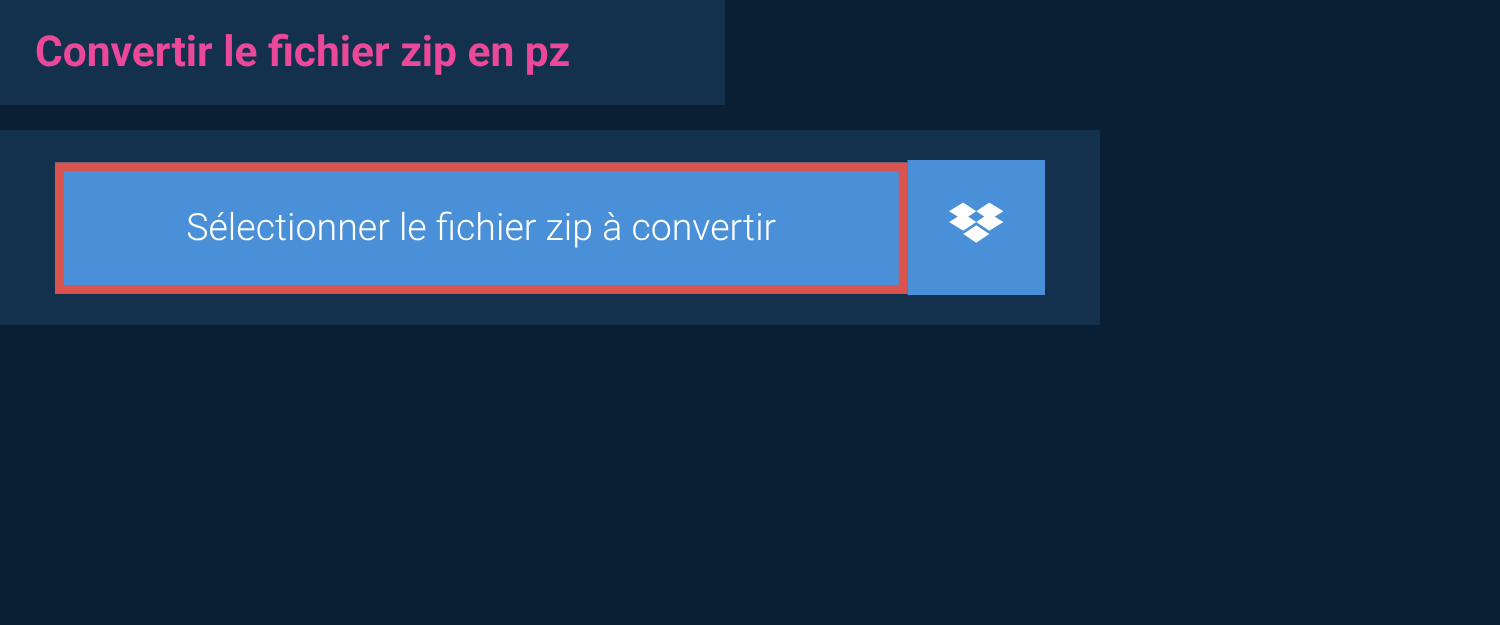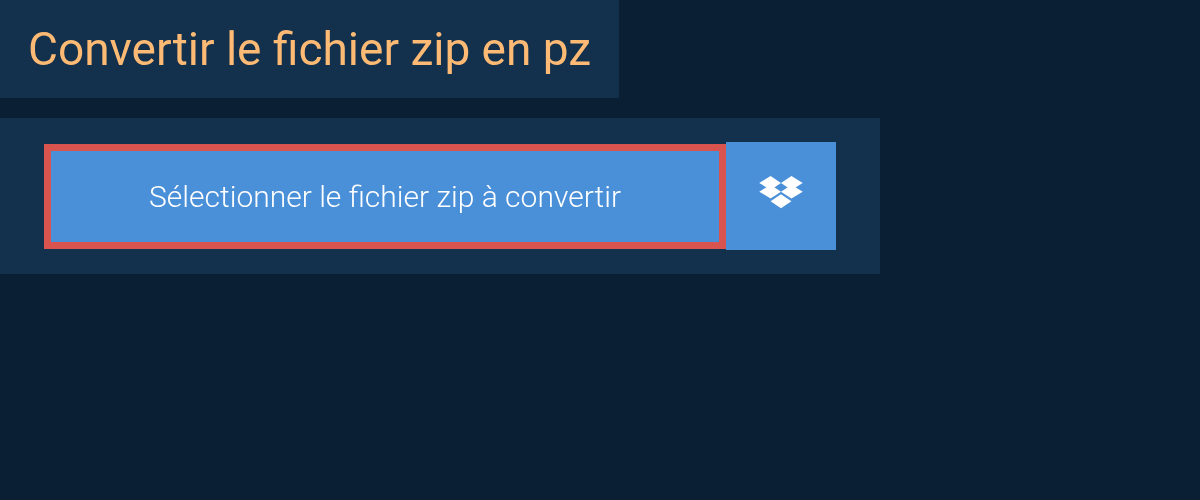--- a/index.html
+++ b/index.html
@@ -14,23 +14,23 @@
       font-family: -apple-system, BlinkMacSystemFont, "Segoe UI", Roboto, Helvetica, Arial, sans-serif;
       overflow: hidden;
     }
     .page-container {
       width: 100%;
       height: 100%;
       position: relative;
     }
     .title-bar {
       background: #13304d;
-      color: #fdba74;
-      font-size: 46px;
-      font-weight: 400;
+      color: #ec4899;
+      font-size: 34px;
+      font-weight: 700;
       padding: 22px 28px;
       display: inline-block;
       min-width: 580px;
     }
     .action-panel {
       background: #13304d;
       padding: 24px 44px;
       margin-top: 20px;
       display: flex;
       align-items: center;

